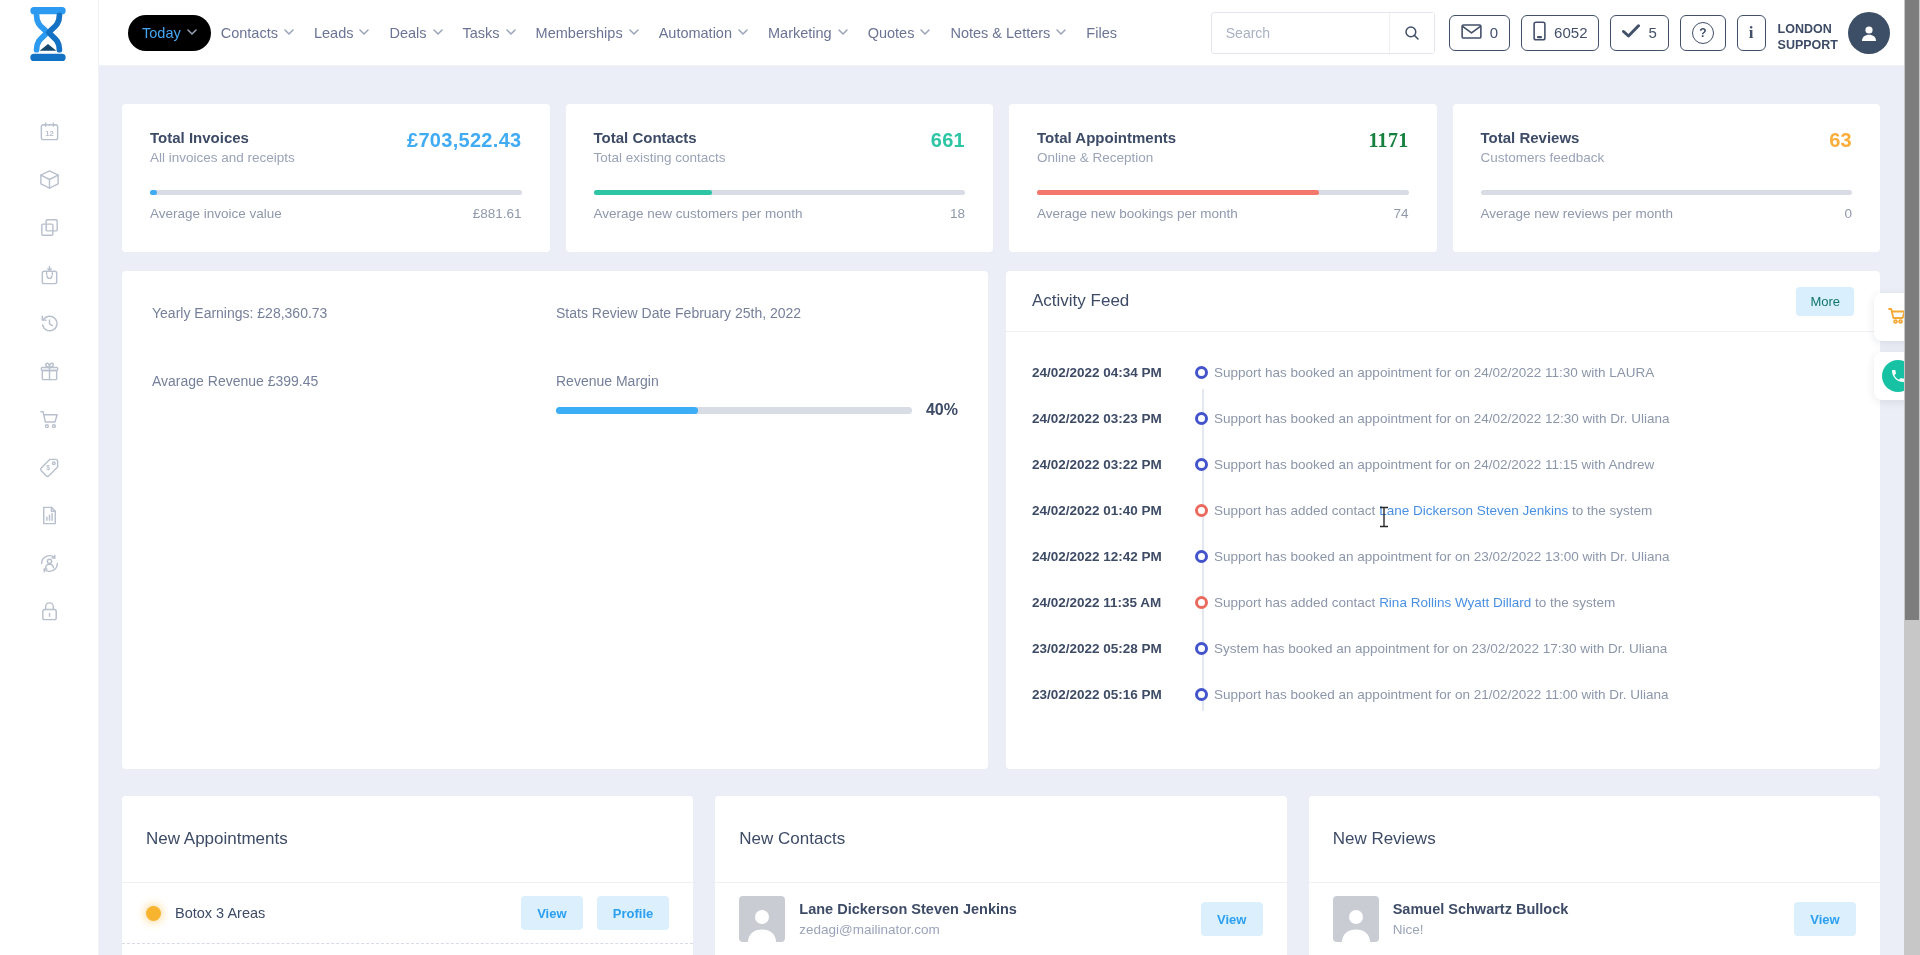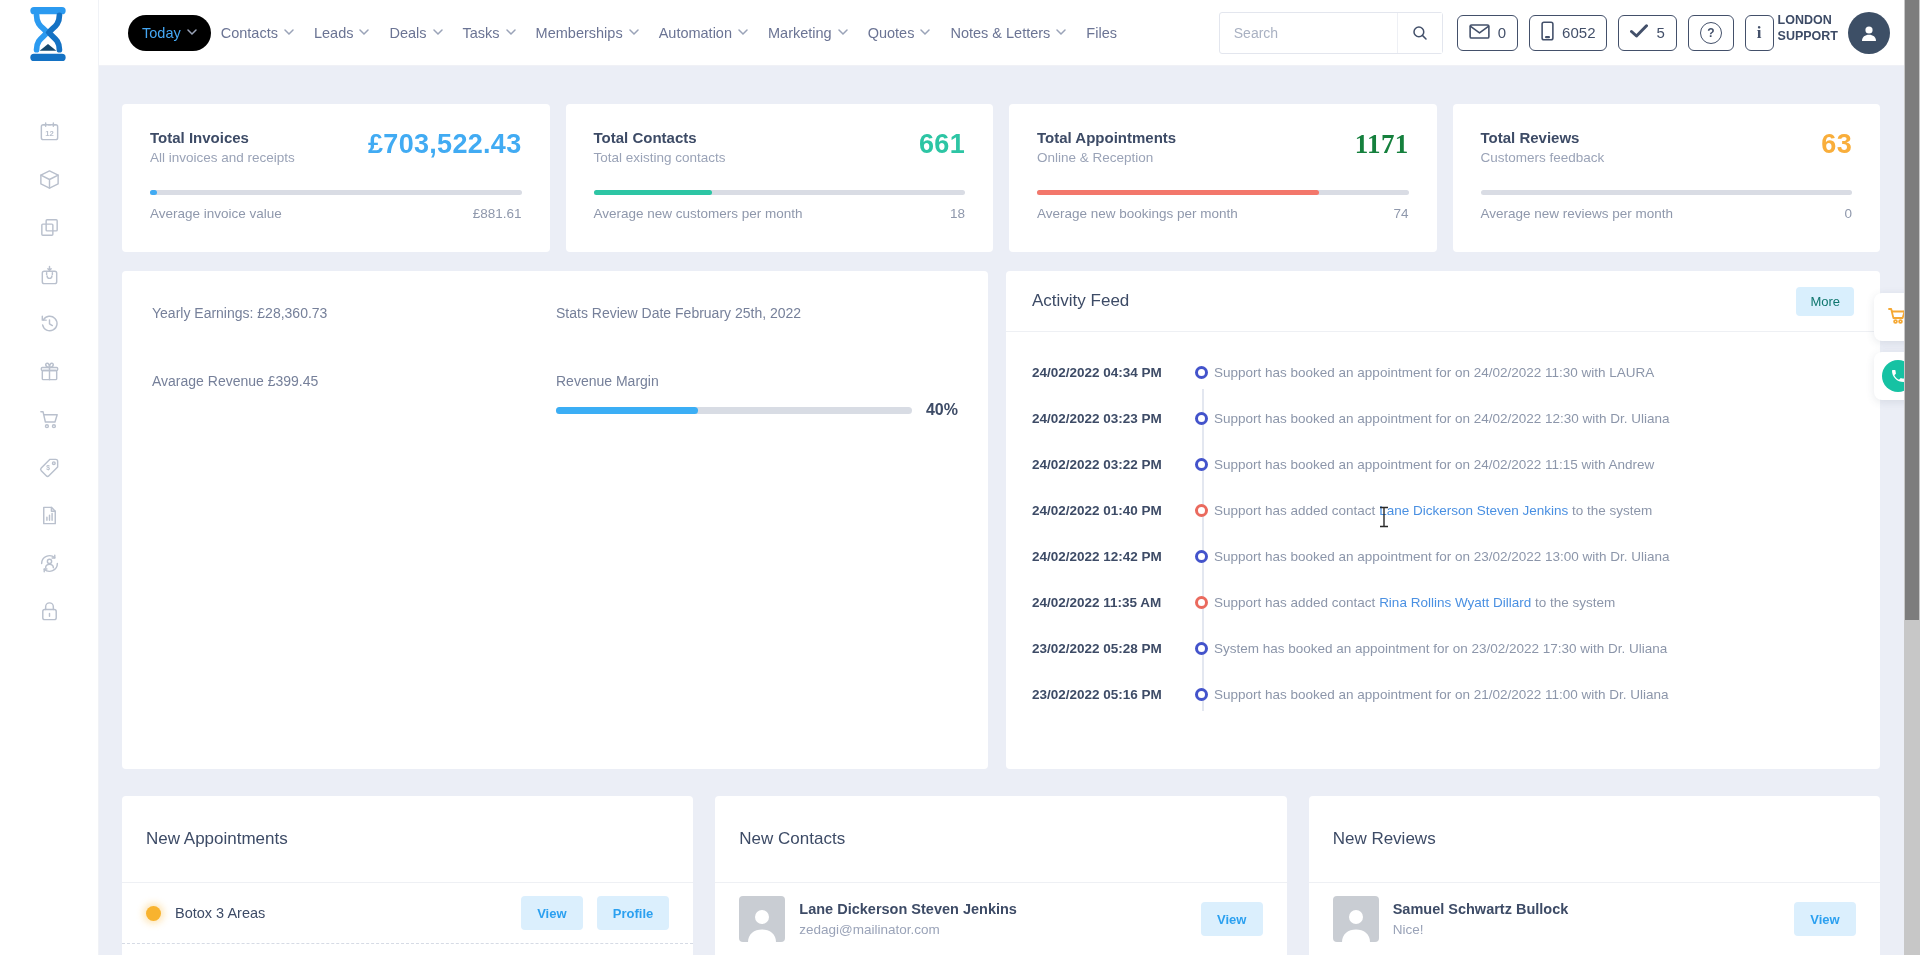--- a/index.html
+++ b/index.html
@@ -26,32 +26,32 @@
   .search{display:flex;align-items:center;width:222px;height:40px;border:1px solid #e3e6ee;border-radius:3px;background:#fff}
   .search input{border:none;outline:none;flex:1;min-width:0;padding:0 0 0 14px;font-size:14px;color:#3d4b66;font-family:"Liberation Sans",sans-serif}
   .search input::placeholder{color:#a9b1c2}
   .search-btn{width:44px;height:100%;display:flex;align-items:center;justify-content:center;border-left:1px solid #eef0f5;cursor:pointer;background:#fff}
   .search-btn svg{width:18px;height:18px;stroke:#43506a;fill:none;stroke-width:2;stroke-linecap:round}
   .hdr-badges{display:flex;align-items:center;gap:11px;margin-left:14px}
   .badge-btn{display:flex;align-items:center;gap:8px;height:36px;padding:0 11px;border:1.6px solid #43506a;border-radius:6px;color:#43506a;font-size:15px;cursor:pointer;background:#fff;box-sizing:border-box}
   .badge-btn svg{stroke:#43506a;fill:none;stroke-width:1.7;stroke-linecap:round;stroke-linejoin:round}
   .help-ring{width:20px;height:20px;border:1.6px solid #43506a;border-radius:50%;display:flex;align-items:center;justify-content:center;font-size:12px;font-weight:700}
   .info-glyph{font-size:17px;font-weight:800;font-family:"Liberation Serif",serif}
-  .user{display:flex;align-items:flex-start;gap:10px;margin-left:4px}
+  .user{display:flex;align-items:flex-end;gap:10px;margin-left:12px}
   .user-name{font-size:12.5px;font-weight:600;color:#3d4b66;line-height:1.3;text-align:left}
   .avatar-circle{width:42px;height:42px;border-radius:50%;background:#3d4f66;display:flex;align-items:center;justify-content:center;cursor:pointer}
   
   .main{position:absolute;left:98px;top:66px;width:1806px;bottom:0;padding:38px 24px 0;box-sizing:border-box}
   .card{background:#fff;border-radius:4px}
   
   .stats-grid{display:grid;grid-template-columns:repeat(4,1fr);gap:16px}
   .stat-card{height:148px;padding:25px 28px 0;box-sizing:border-box;position:relative}
   .stat-title{font-size:15px;font-weight:700;color:#3d4b66}
   .stat-sub{font-size:13.5px;color:#9aa3b7;margin-top:4px}
-  .stat-value{position:absolute;top:25px;right:28px;font-size:27px;font-weight:700;letter-spacing:.3px}
+  .stat-value{position:absolute;top:25px;right:28px;font-size:20px;font-weight:700;letter-spacing:.3px}
   .stat-bar{margin-top:25px;height:5px;border-radius:3px;background:#d9dce4}
   .stat-fill{height:100%;border-radius:3px}
   .stat-foot{display:flex;justify-content:space-between;margin-top:11px;font-size:13.5px;color:#8f98ac}
   
   .panels-row{display:grid;grid-template-columns:866px 1fr;gap:18px;margin-top:19px}
   .panel{height:498px;overflow:hidden}
   .panel-head{height:60px;display:flex;align-items:center;justify-content:space-between;padding:0 26px;border-bottom:1px solid #eef0f4}
   .panel-title{font-size:17px;font-weight:500;color:#3d4b66}
   .more-btn{background:#d9effd;color:#0f766e;font-size:13px;font-weight:500;padding:7px 14px;border-radius:4px;border:none;cursor:pointer;font-family:Liberation Sans, sans-serif}
   

